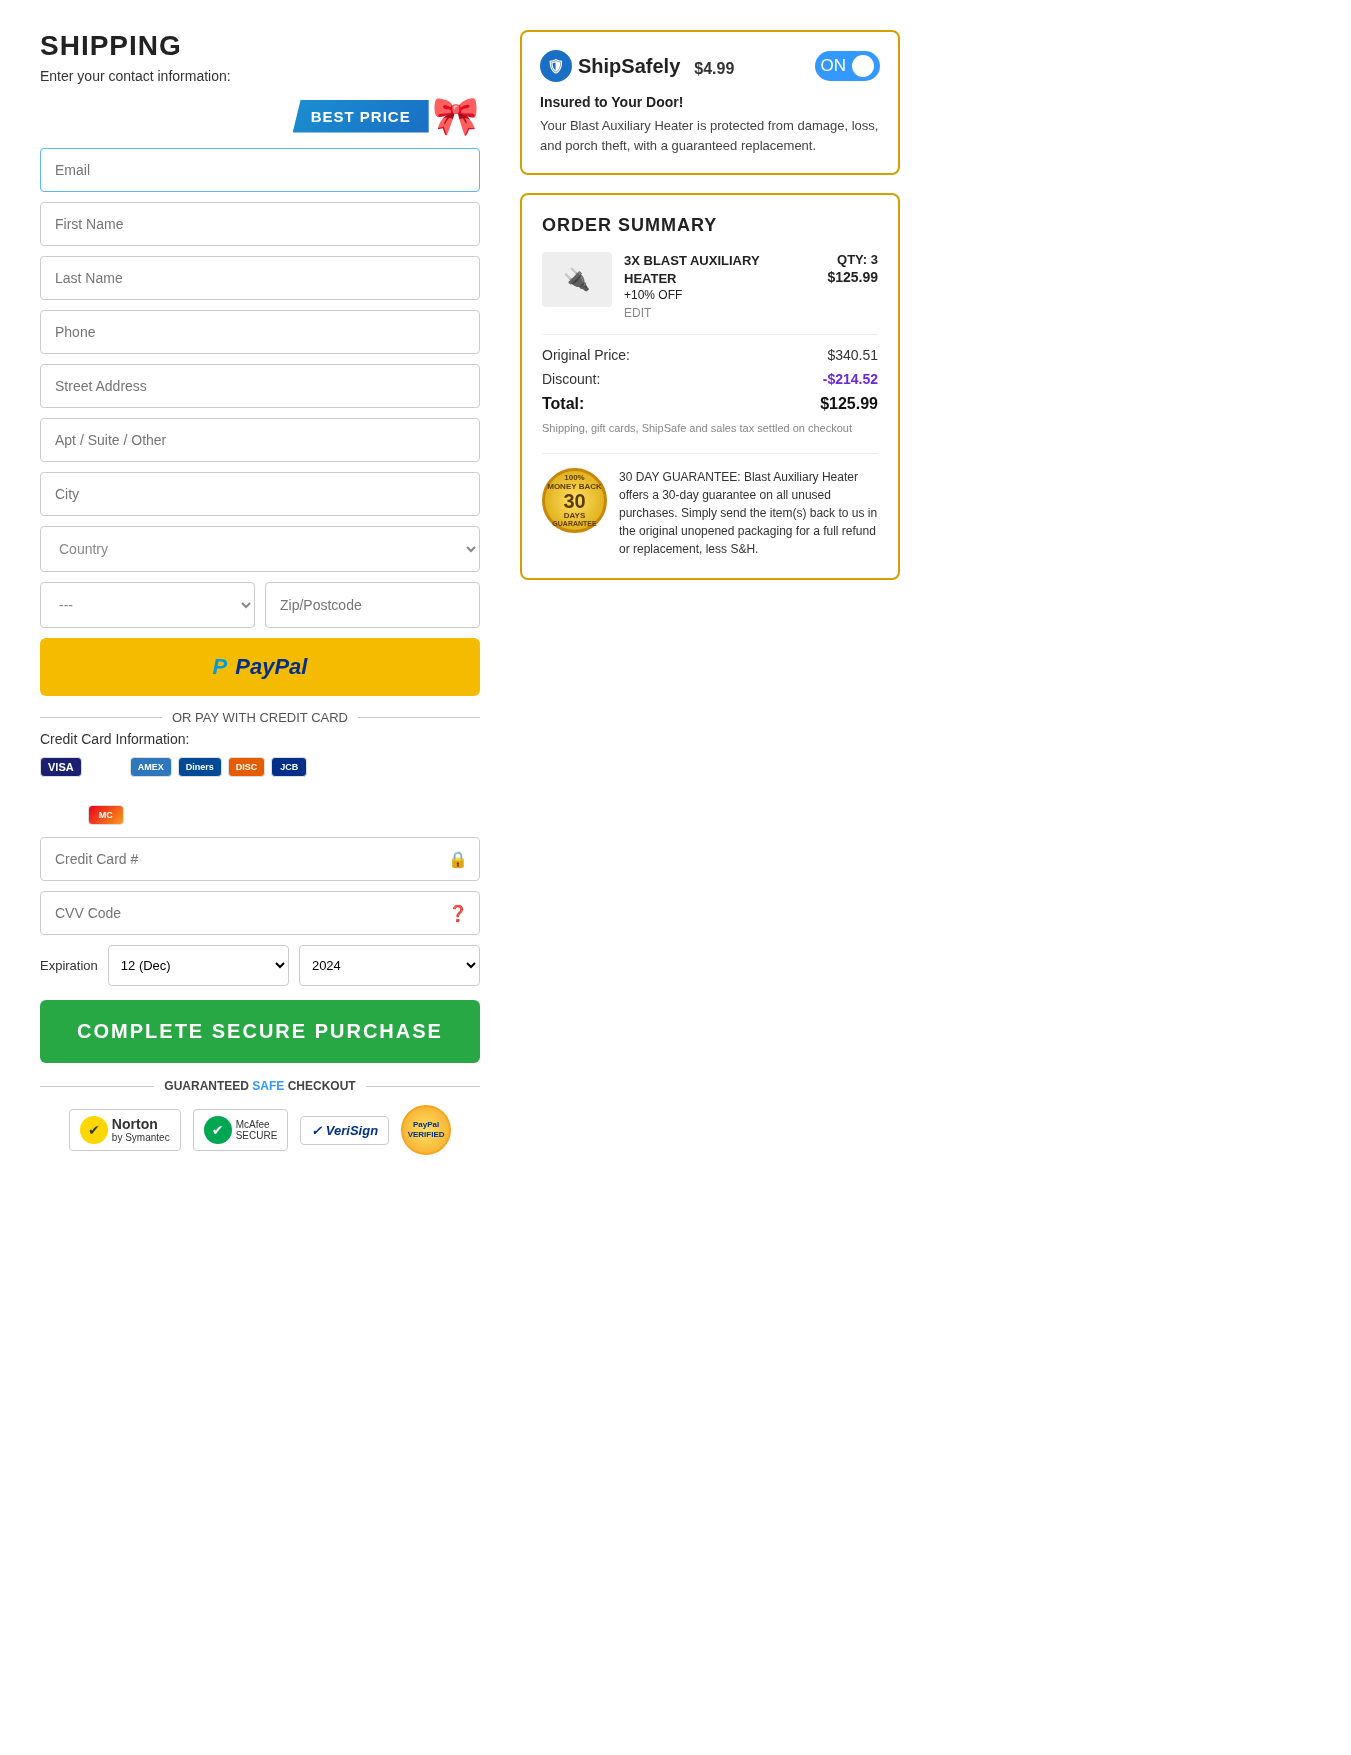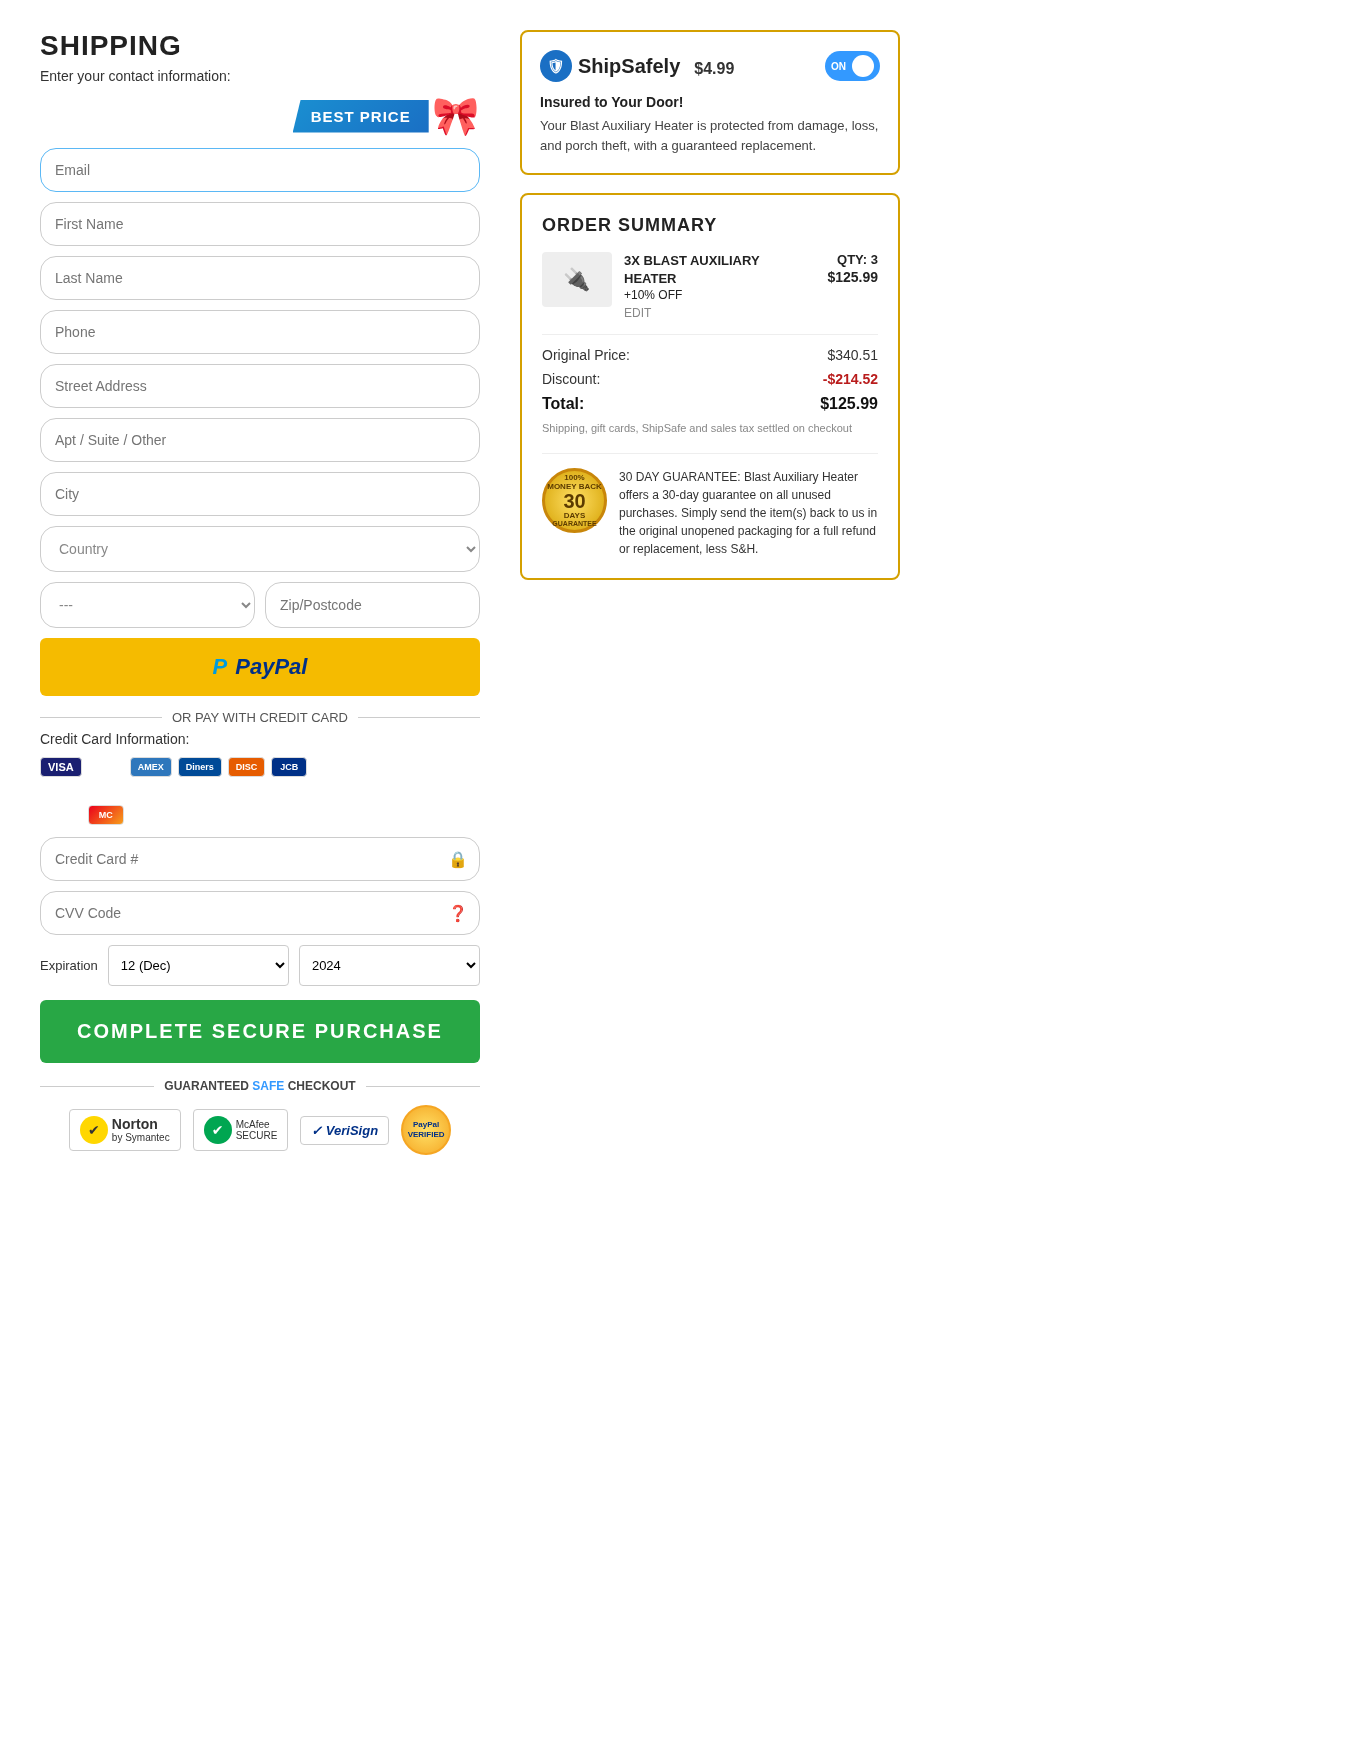--- a/index.html
+++ b/index.html
@@ -53,21 +53,21 @@
       letter-spacing: 1px;
     }
     .ribbon-icon {
       font-size: 38px;
       color: #3399ff;
       margin-left: 4px;
     }
     .form-input {
       width: 100%;
       border: 1.5px solid #ccc;
-      border-radius: 16px;
+      border-radius: 4px;
       padding: 13px 14px;
       font-size: 14px;
       color: #888;
       margin-bottom: 10px;
       outline: none;
       background: #fff;
     }
     .form-input.active-blue {
       border-color: #5bb8f5;
     }
@@ -325,22 +325,22 @@
       margin-left: 4px;
       margin-top: 6px;
     }
     .toggle-switch {
       display: flex;
       align-items: center;
       background: #3399ff;
       border-radius: 16px;
       padding: 4px 6px;
       gap: 4px;
-      font-size: 10px;
-      font-weight: bold;
+      font-size: 17px;
+      font-weight: normal;
       color: #fff;
     }
     .toggle-circle {
       width: 22px;
       height: 22px;
       background: #fff;
       border-radius: 50%;
       margin-left: 2px;
     }
     .ship-safely-title {
@@ -424,21 +424,21 @@
       padding-top: 12px;
     }
     .price-row {
       display: flex;
       justify-content: space-between;
       font-size: 14px;
       color: #333;
       margin-bottom: 8px;
     }
     .price-row.discount .value {
-      color: #b91c1c;
+      color: #6d28d9;
       font-weight: bold;
     }
     .price-row.total {
       font-weight: 900;
       font-size: 16px;
       color: #111;
     }
     .price-note {
       font-size: 11px;
       color: #888;

